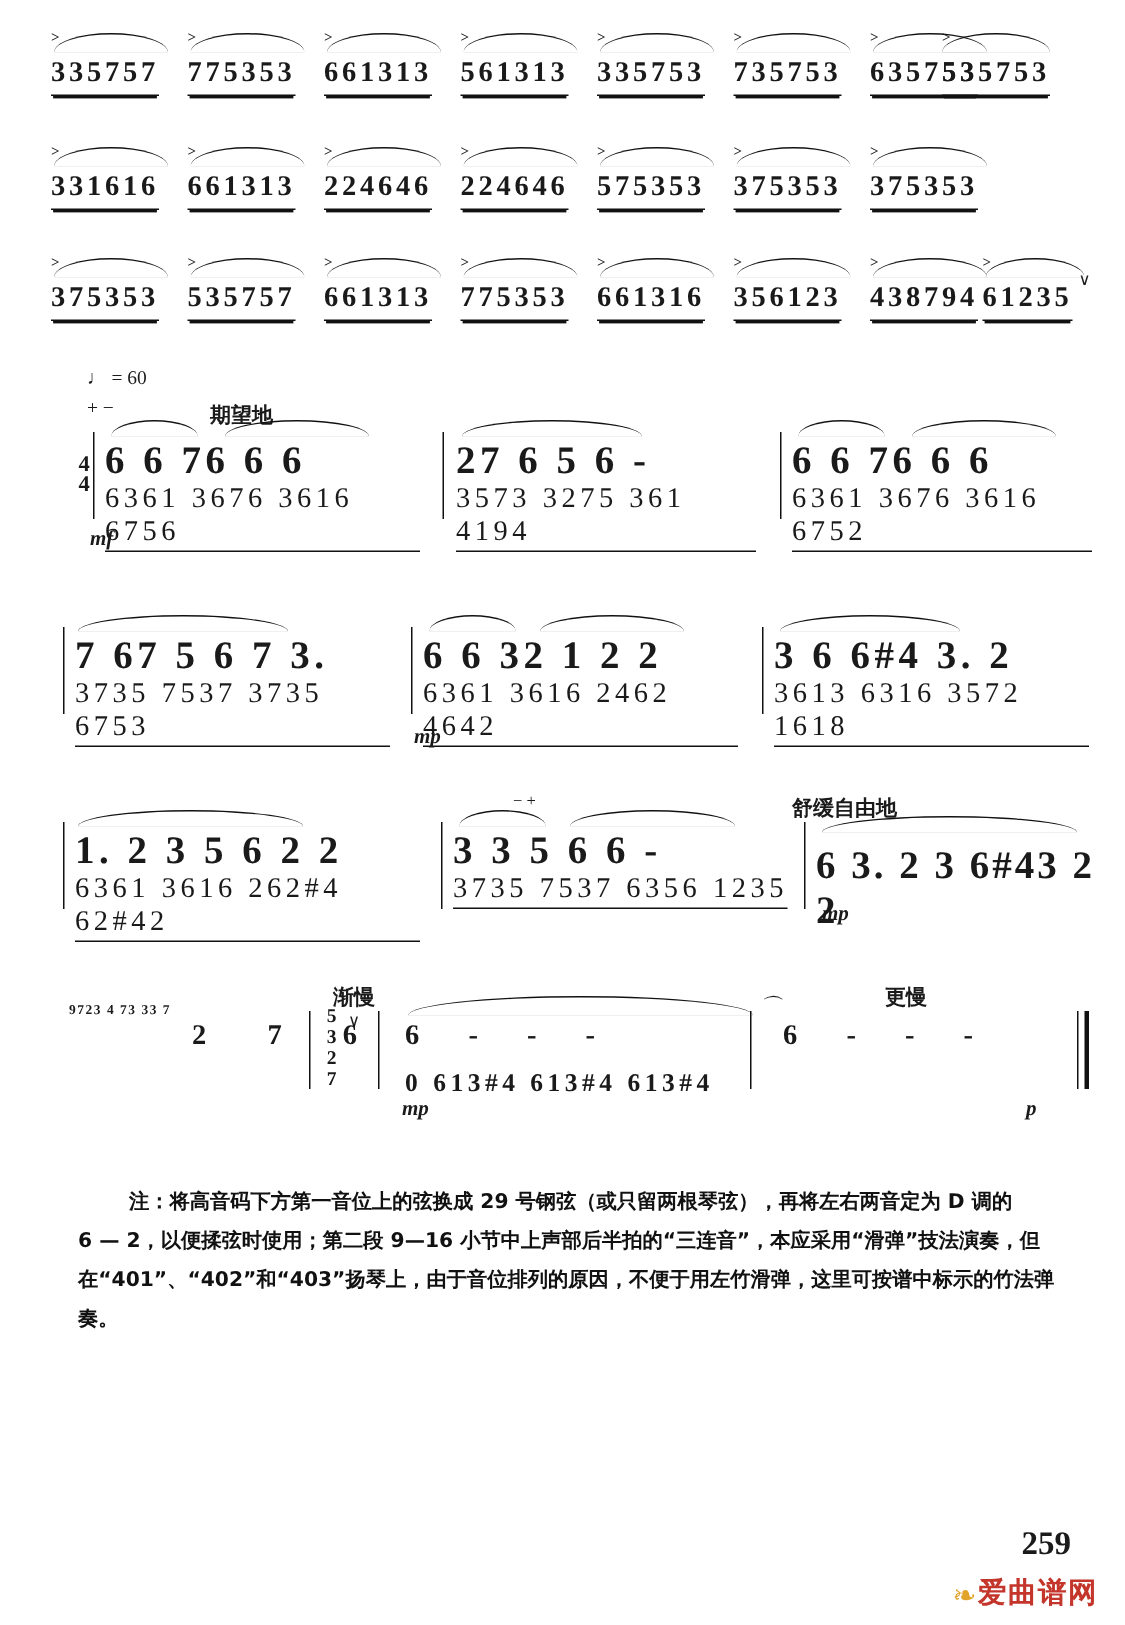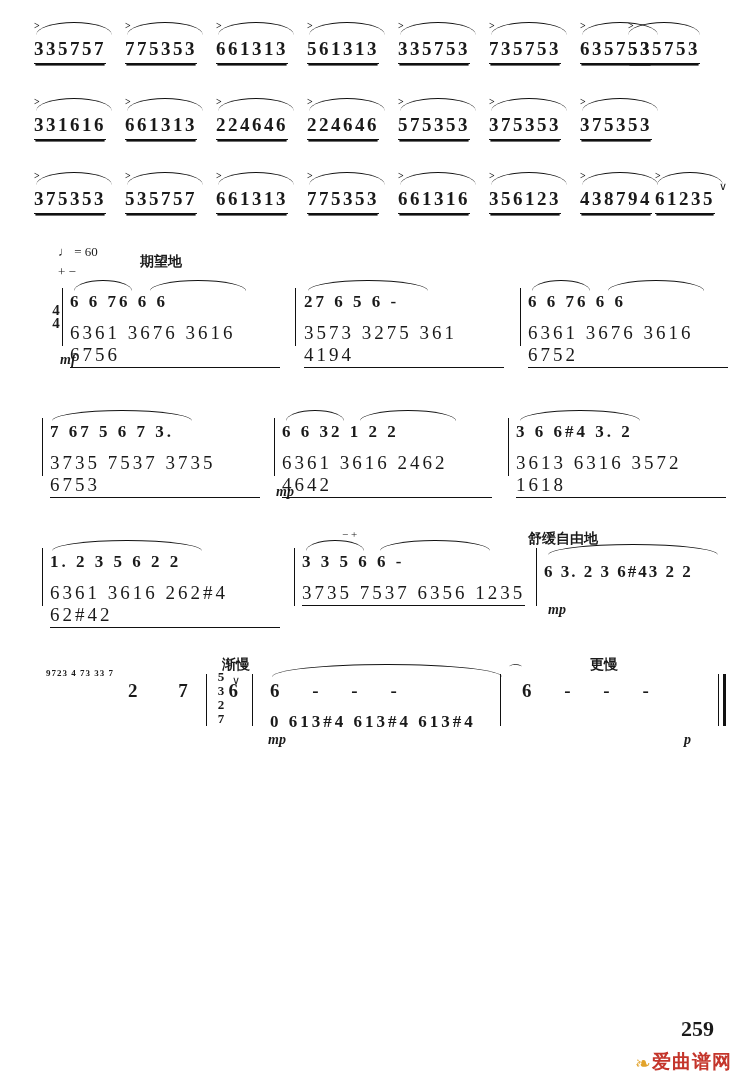--- a/index.html
+++ b/index.html
@@ -19,21 +19,21 @@
   .grp .arc{position:absolute;top:0;left:2px;right:2px;height:12px;
             border-top:1.4px solid #111;border-radius:50% 50% 0 0/100% 100% 0 0;}
   .grp .gt{position:absolute;top:-2px;left:0;font-size:10px;font-weight:bold;}
   .grp .digits{position:absolute;top:16px;left:0;font-size:19px;font-weight:bold;
                letter-spacing:2.5px;border-bottom:1.6px solid #111;padding-bottom:1px;}
   .grp .digits.dbl{box-shadow:0 3px 0 -1.4px #111;padding-bottom:3px;}
 
   
   .sys{position:absolute;left:42px;width:672px;}
   .mbox{position:absolute;top:0;}
-  .mbox .top{position:absolute;top:14px;left:0;font-size:17px;font-weight:bold;letter-spacing:3px;}
+  .mbox .top{position:absolute;top:14px;left:0;font-size:26px;font-weight:bold;letter-spacing:3px;}
   .mbox .bot{position:absolute;top:44px;left:0;font-size:19px;font-weight:normal;letter-spacing:3px;
              border-bottom:1.6px solid #111;padding-bottom:1px;}
 
   .tempo{position:absolute;font-size:13px;}
   .mark{position:absolute;font-style:italic;font-family:"Liberation Serif",serif;font-size:14px;font-weight:bold;}
   .cn{position:absolute;font-family:"DejaVu Sans","Liberation Sans",sans-serif;font-weight:bold;font-size:14px;}
 
   .timesig{position:absolute;font-size:15px;font-weight:bold;line-height:13px;text-align:center;}
 
   
@@ -176,21 +176,21 @@
     <div class="grp" style="left:655px;width:70px;">
       <div class="gt">&gt;</div>
       <div class="arc"></div>
       <div class="digits dbl">61235</div>
       <div style="position:absolute;top:8px;left:64px;font-size:11px;">∨</div>
     </div>
   </div>
 
   <div class="tempo" style="left:58px;top:244px;">♩ = 60</div>
   <div style="position:absolute;left:58px;top:264px;font-size:13px;">+&nbsp;−</div>
-  <div class="cn" style="left:140px;top:253px;">期望地</div>
+  <div class="cn" style="left:140px;top:268px;">期望地</div>
 
   <div class="timesig" style="left:48px;top:304px;width:16px;">
     <div>4</div>
     <div>4</div>
   </div>
 
   <div class="sys" style="top:278px;height:76px;">
     <div class="bline" style="position:absolute;left:20px;top:10px;width:1px;height:58px;background:#111;"></div>
 
     <div class="mbox" style="left:28px;width:210px;">
@@ -292,17 +292,23 @@
 
     <div class="cn" style="left:548px;top:-4px;">更慢</div>
 
     <div style="position:absolute;left:480px;top:20px;font-size:19px;font-weight:bold;letter-spacing:14px;">6  -  -  -</div>
     <div class="mark" style="left:642px;top:72px;">p</div>
 
     <div style="position:absolute;left:676px;top:14px;width:1px;height:52px;background:#111;"></div>
     <div style="position:absolute;left:681px;top:14px;width:3px;height:52px;background:#111;"></div>
   </div>
 
+  <div class="note">
+    <div><span class="ind"></span><span>注：将高音码下方第一音位上的弦换成 29 号钢弦（或只留两根琴弦），再将左右两音定为 D 调的</span></div>
+    <div>6 — 2，以便揉弦时使用；第二段 9—16 小节中上声部后半拍的“三连音”，本应采用“滑弹”技法演奏，但</div>
+    <div>在“401”、“402”和“403”扬琴上，由于音位排列的原因，不便于用左竹滑弹，这里可按谱中标示的竹法弹</div>
+    <div>奏。</div>
+  </div>
 
   <div class="pageno">259</div>
   <div class="wm"><span class="leaf">❧</span><span>爱曲谱网</span></div>
 
 </div>
 
 </body></html>

